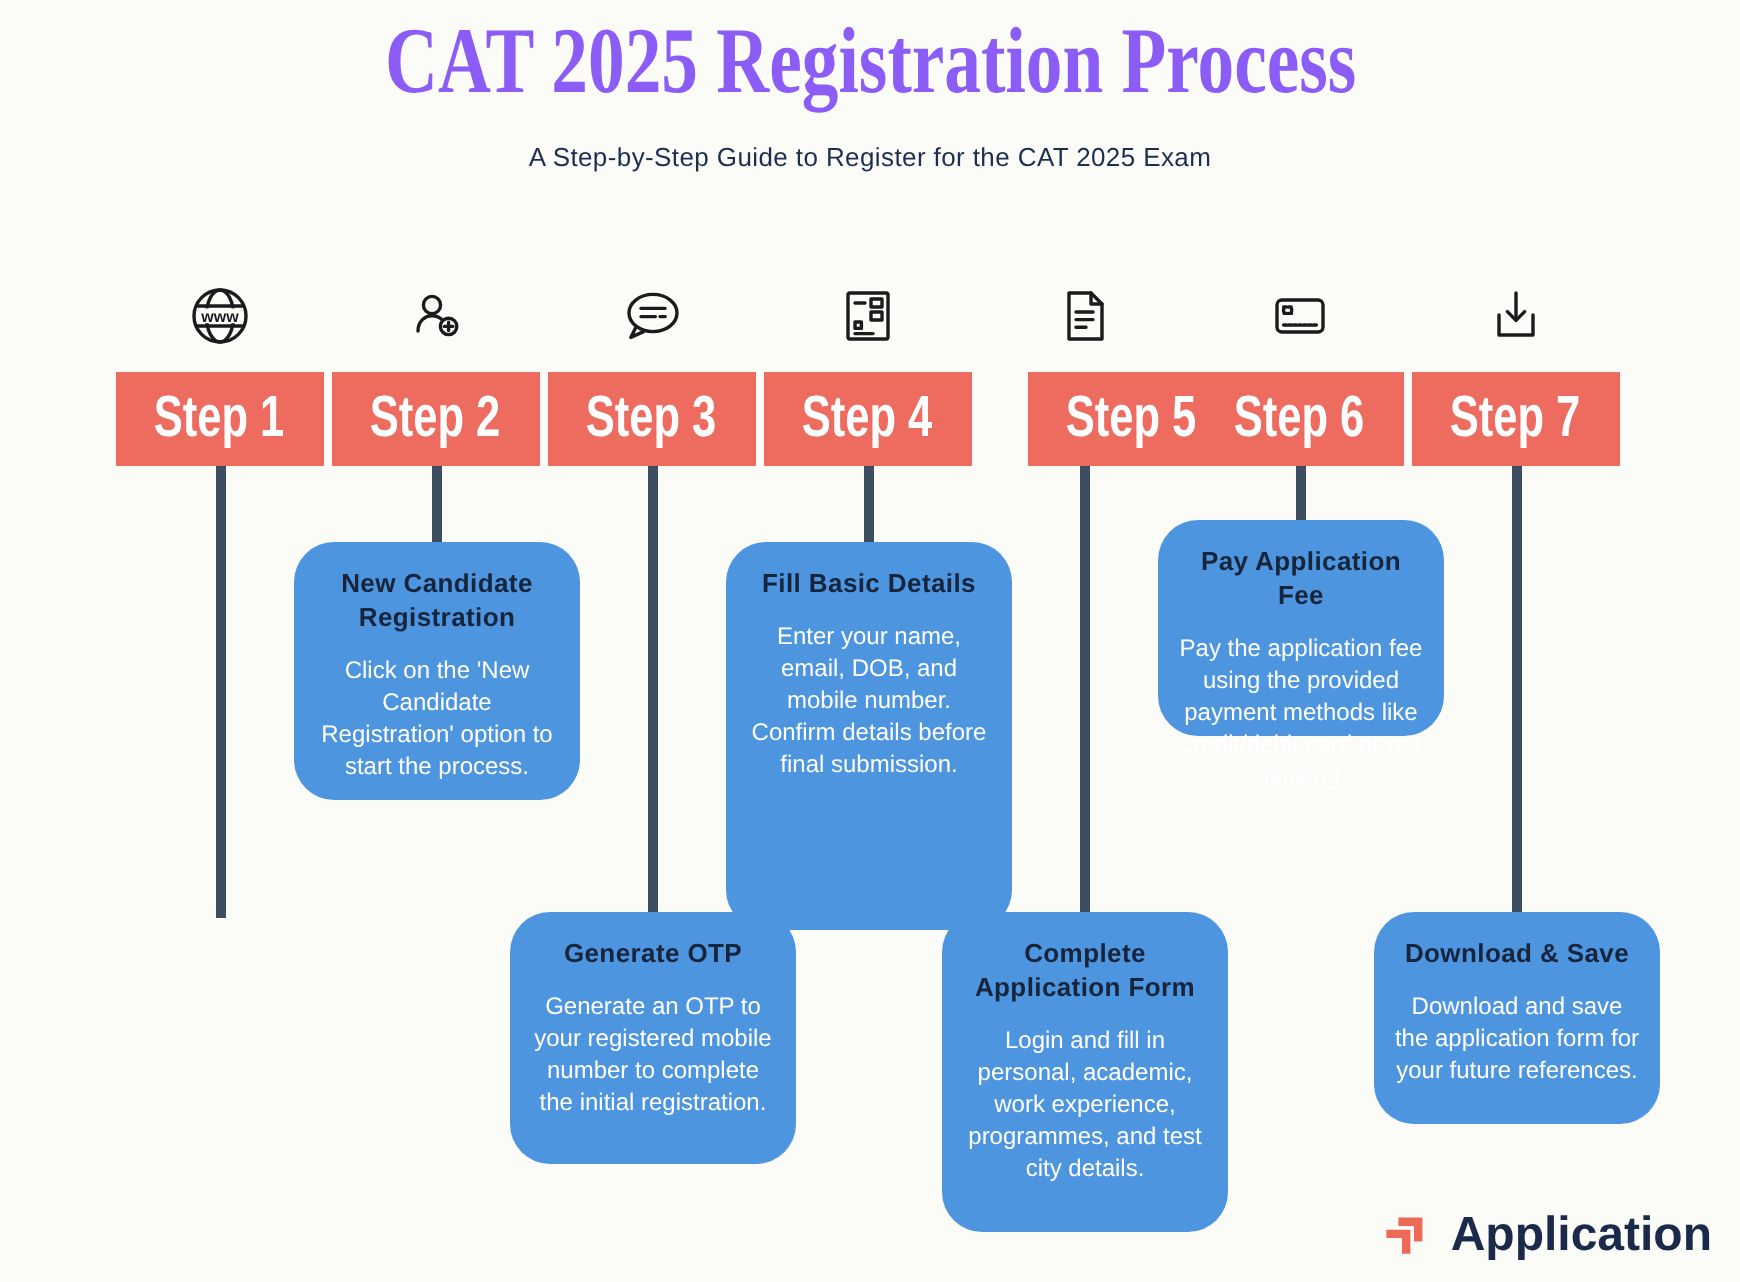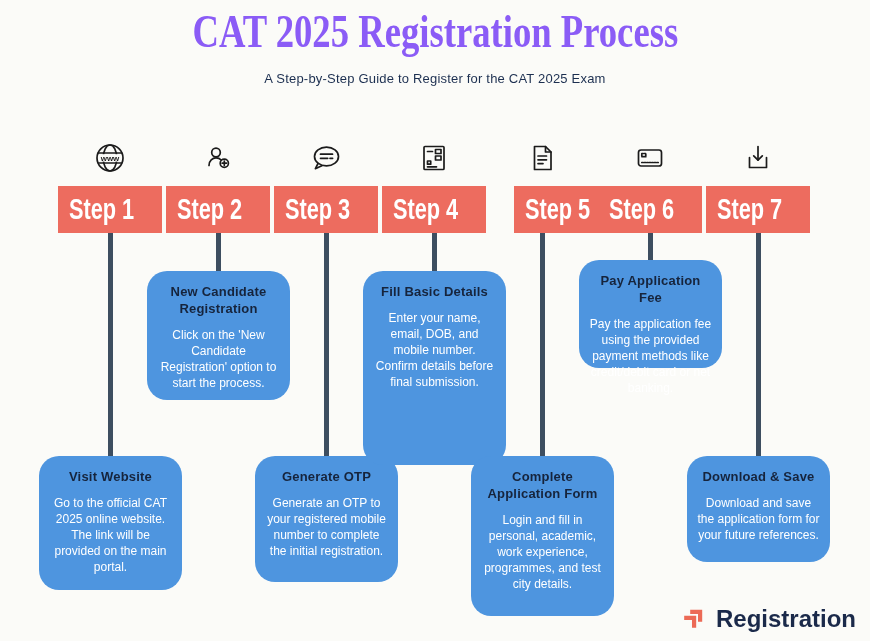--- a/index.html
+++ b/index.html
@@ -13,21 +13,21 @@
   }
   .title .cond{display:inline-block;transform:scaleX(.78);white-space:nowrap;}
   .subtitle{
     position:absolute;top:71px;left:0;width:100%;text-align:center;
     color:#1C2F50;font-size:13px;letter-spacing:.2px;
   }
   .icon{position:absolute;top:140px;width:36px;height:36px;}
   .icon svg{width:36px;height:36px;display:block;}
   .step{
     position:absolute;top:186px;width:104px;height:47px;background:#ED6C5F;
-    color:#ffffff;display:flex;align-items:center;justify-content:flex-start;
+    color:#ffffff;display:flex;align-items:center;justify-content:center;
     font-size:29px;font-weight:700;
   }
   .step .cond{display:inline-block;transform:scaleX(.75);white-space:nowrap;}
   .vline{position:absolute;width:5px;background:#3D4E60;}
   .card{
     position:absolute;width:143px;background:#4E95DF;border-radius:20px;
     padding:13px 10px;box-sizing:border-box;text-align:center;
   }
   .card h3{
     margin:0;font-size:13px;font-weight:700;color:#16243C;
@@ -145,24 +145,20 @@
   </div>
 
   <div class="vline" style="left:108px;top:233px;height:226px"></div>
   <div class="vline" style="left:216px;top:233px;height:41px"></div>
   <div class="vline" style="left:324px;top:233px;height:226px"></div>
   <div class="vline" style="left:432px;top:233px;height:41px"></div>
   <div class="vline" style="left:540px;top:233px;height:226px"></div>
   <div class="vline" style="left:648px;top:233px;height:41px"></div>
   <div class="vline" style="left:756px;top:233px;height:226px"></div>
 
-  <div class="card" style="left:39px;top:456px;height:134px">
-    <h3>Visit Website</h3>
-    <p>Go to the official CAT 2025 online website. The link will be provided on the main portal.</p>
-  </div>
   <div class="card" style="left:147px;top:271px;height:129px">
     <h3>New Candidate Registration</h3>
     <p>Click on the 'New Candidate Registration' option to start the process.</p>
   </div>
   <div class="card" style="left:255px;top:456px;height:126px">
     <h3>Generate OTP</h3>
     <p>Generate an OTP to your registered mobile number to complete the initial registration.</p>
   </div>
   <div class="card" style="left:363px;top:271px;height:194px">
     <h3>Fill Basic Details</h3>
@@ -183,16 +179,16 @@
 
   <div class="brand">
     <span>
       <svg width="27" height="27" viewBox="0 0 27 27">
         <g transform="rotate(-45 13.5 13.5)" stroke="#EC6A56" stroke-width="4.2" fill="none">
           <path d="M4.5 6.5 l7 7 l-7 7"></path>
           <path d="M13 6.5 l7 7 l-7 7"></path>
         </g>
       </svg>
     </span>
-    <span class="brand-text">Registration</span>
+    <span class="brand-text">Application</span>
   </div>
 
 </div>
 
 </body></html>

